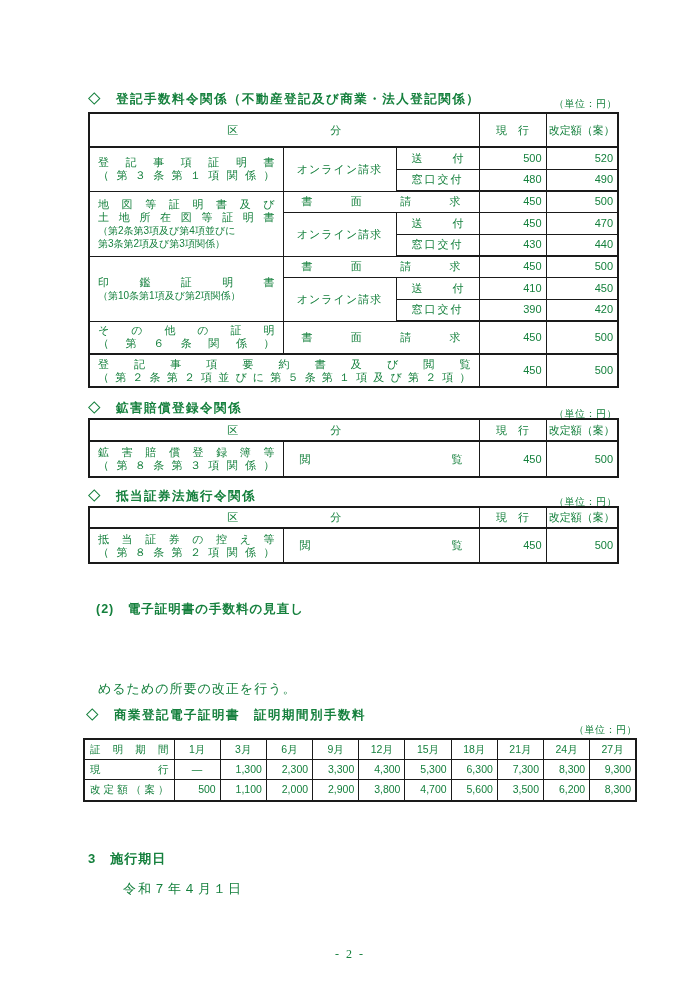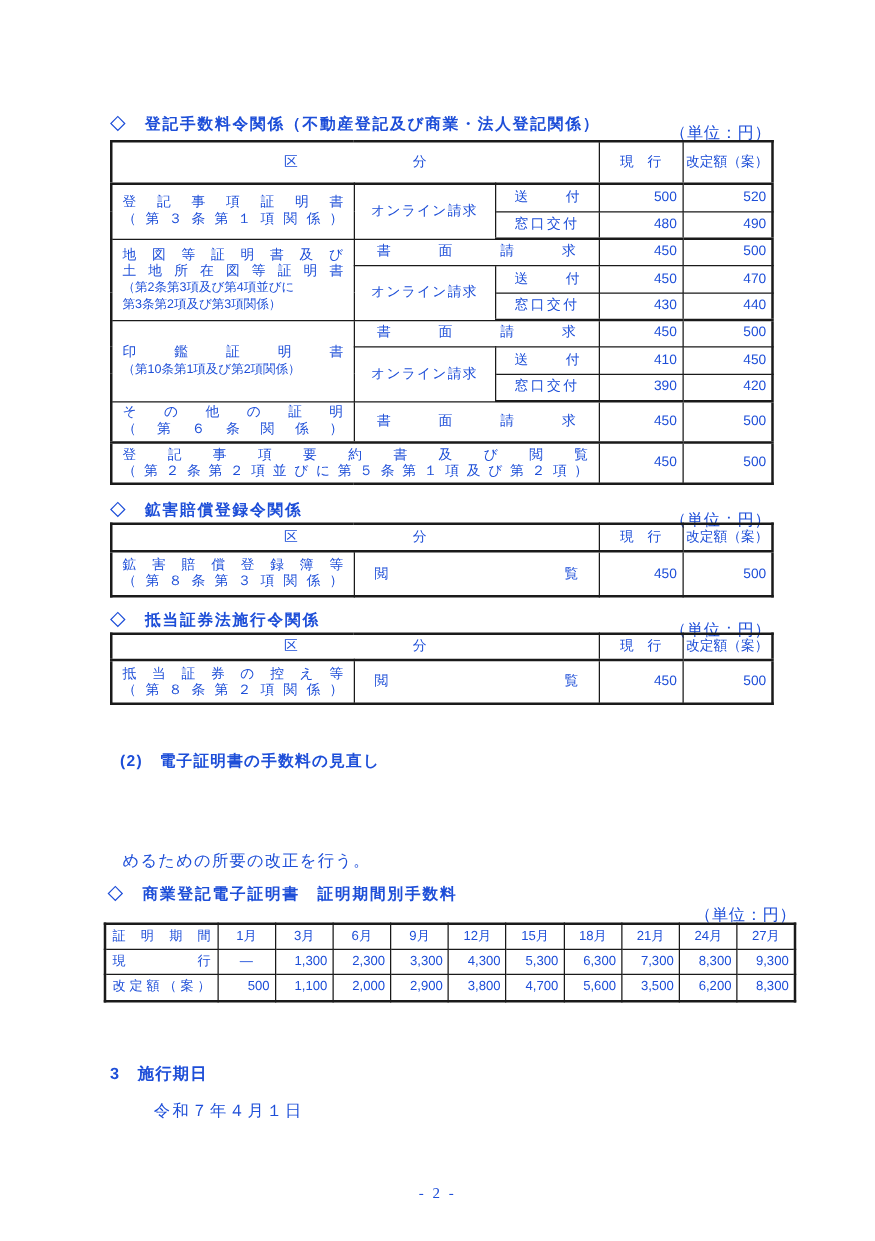--- a/index.html
+++ b/index.html
@@ -1,25 +1,25 @@
 <!DOCTYPE html>
 <html lang="ja"><head>
 <meta charset="utf-8">
 <style>
   * { margin:0; padding:0; box-sizing:border-box; }
   html,body { background:#ffffff; }
   .sheet {
     position:relative; width:700px; height:993px; background:#ffffff;
-    color:#1d4ed8; font-family:"Liberation Sans", sans-serif; overflow:hidden;
+    color:#15803d; font-family:"Liberation Sans", sans-serif; overflow:hidden;
   }
   .h {
     position:absolute; left:88px; font-weight:bold; font-size:12.5px;
     letter-spacing:1.5px; white-space:nowrap;
   }
-  .unit { position:absolute; font-size:13px; letter-spacing:0.5px; }
+  .unit { position:absolute; font-size:10px; letter-spacing:0.5px; }
 
   table.t {
     position:absolute; border-collapse:collapse; table-layout:fixed;
     font-size:11px; border:2px solid #1a1a1a;
   }
   .t td { border:1px solid #1a1a1a; vertical-align:middle; line-height:13px; overflow:hidden; }
   tr.hb td { border-bottom-width:2px; }
 
   .jl { text-align:justify; text-align-last:justify; }
   .ctr { text-align:center; }

